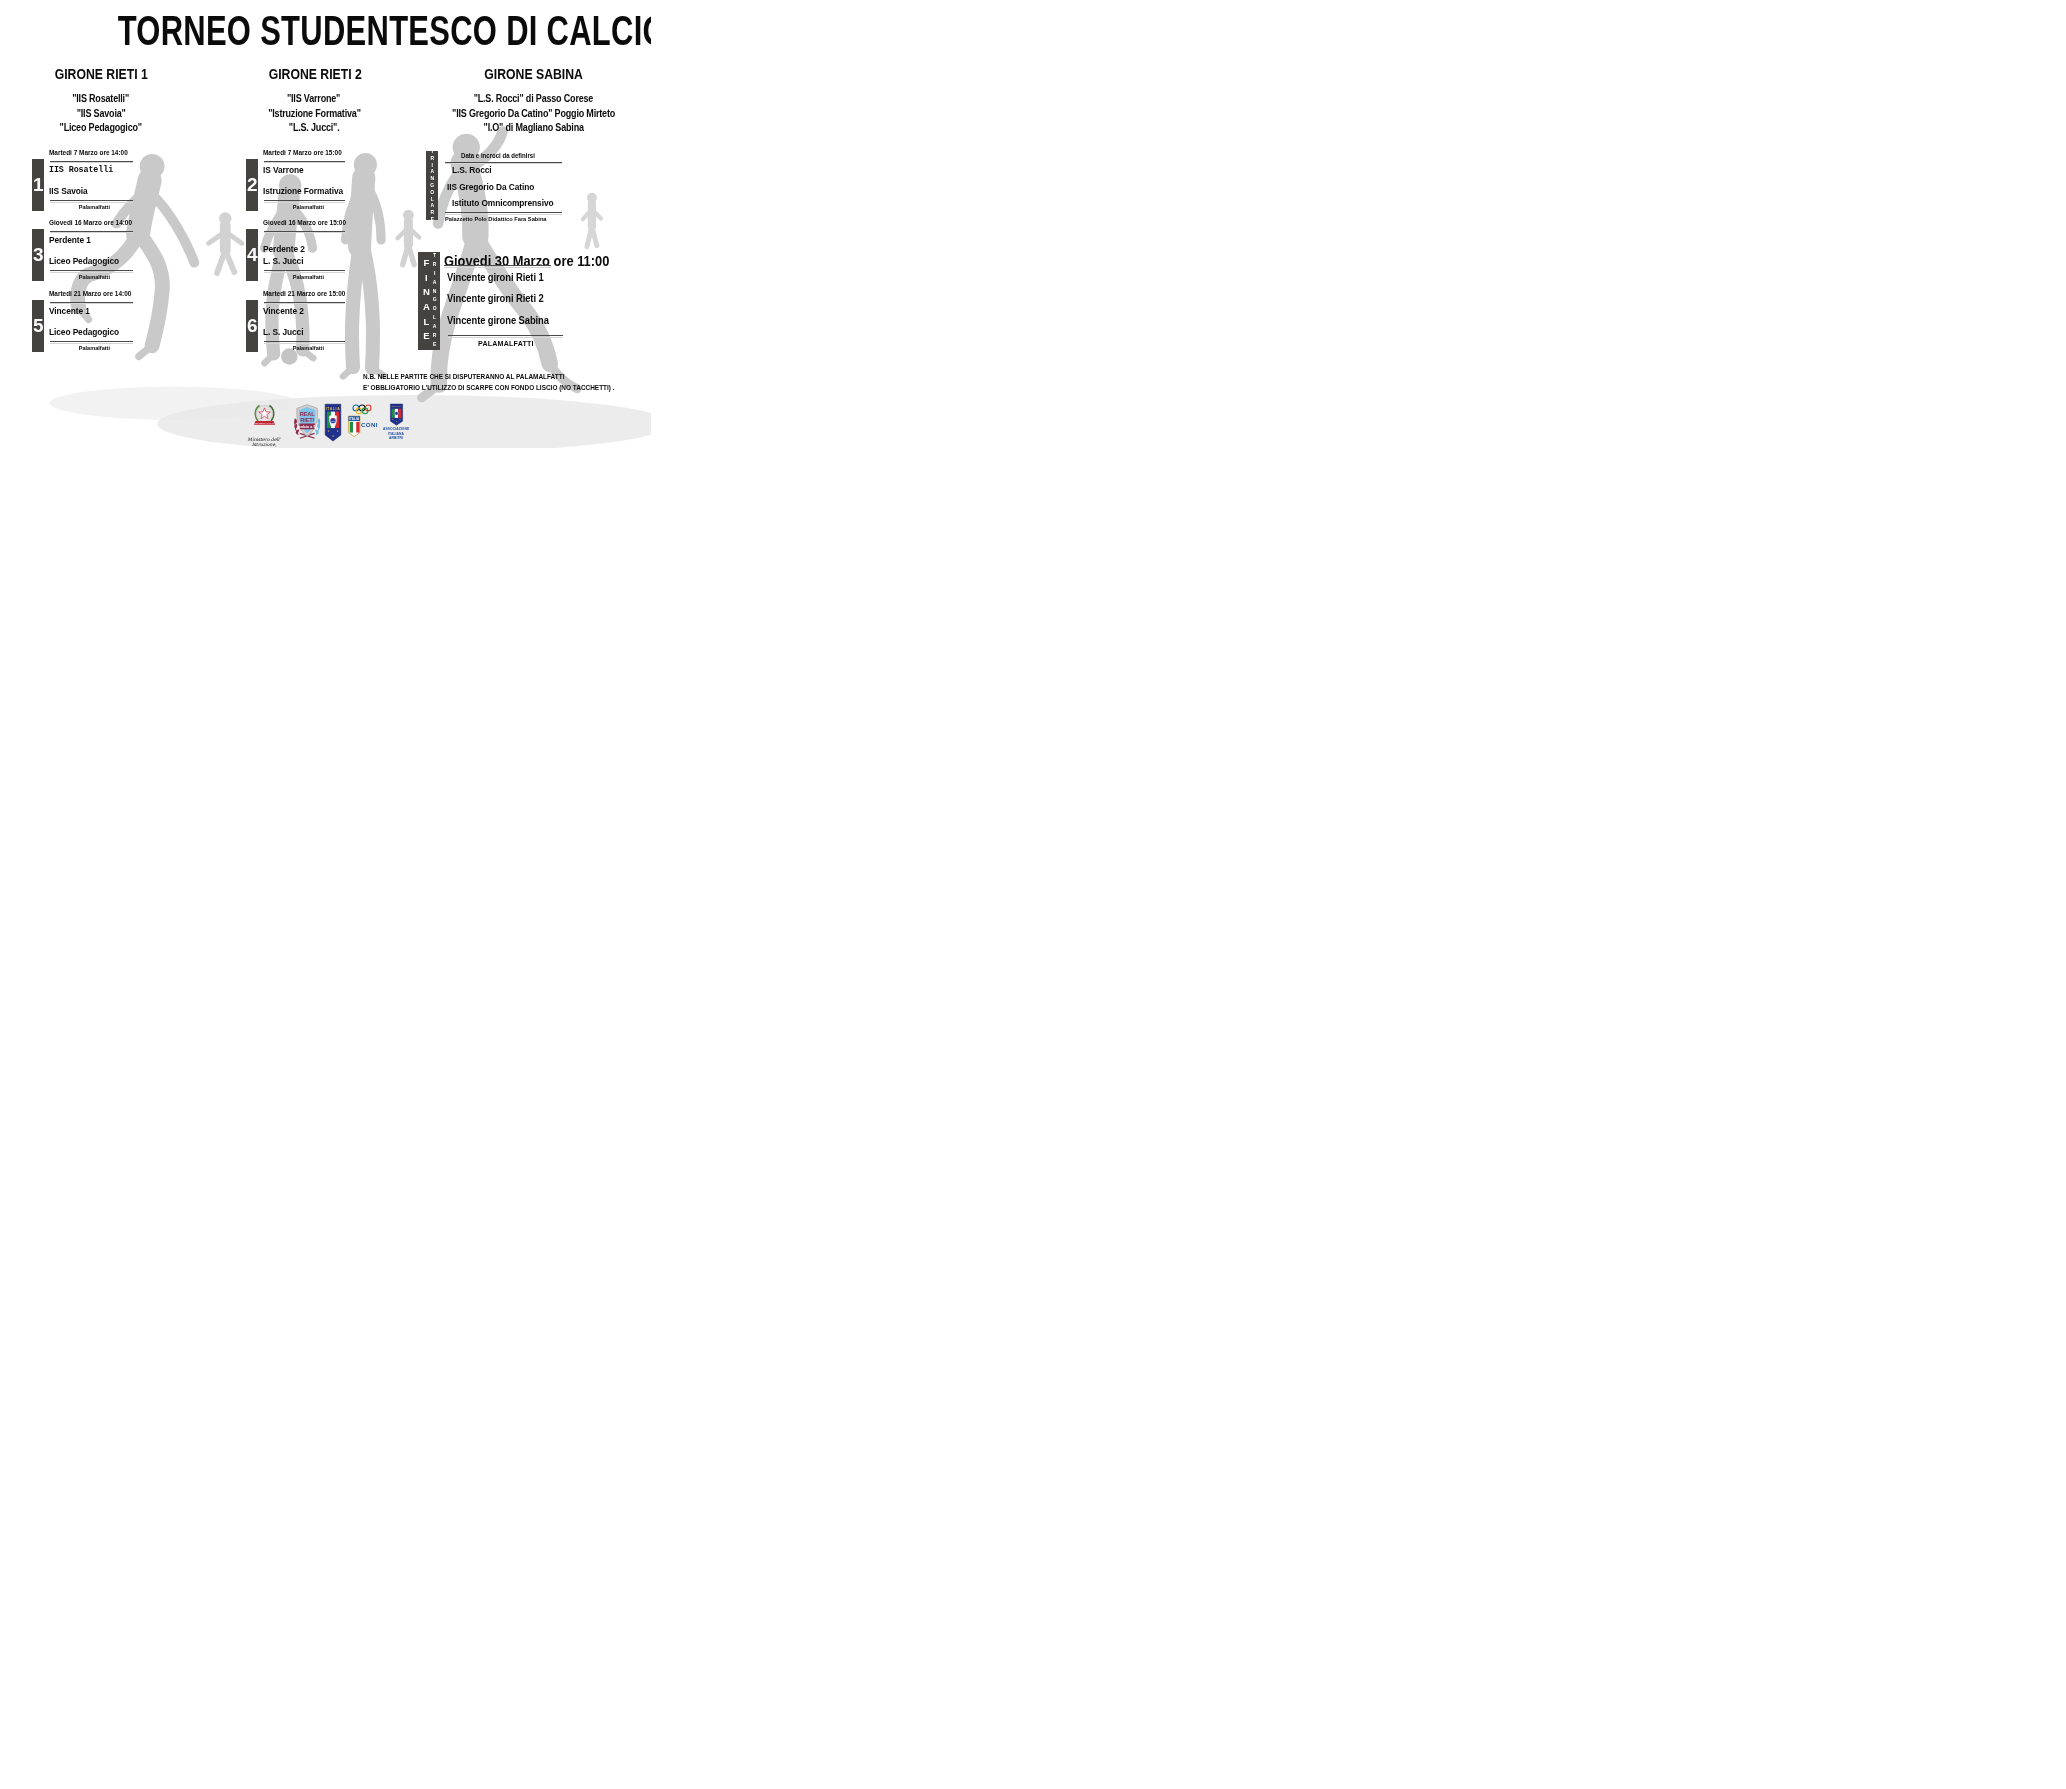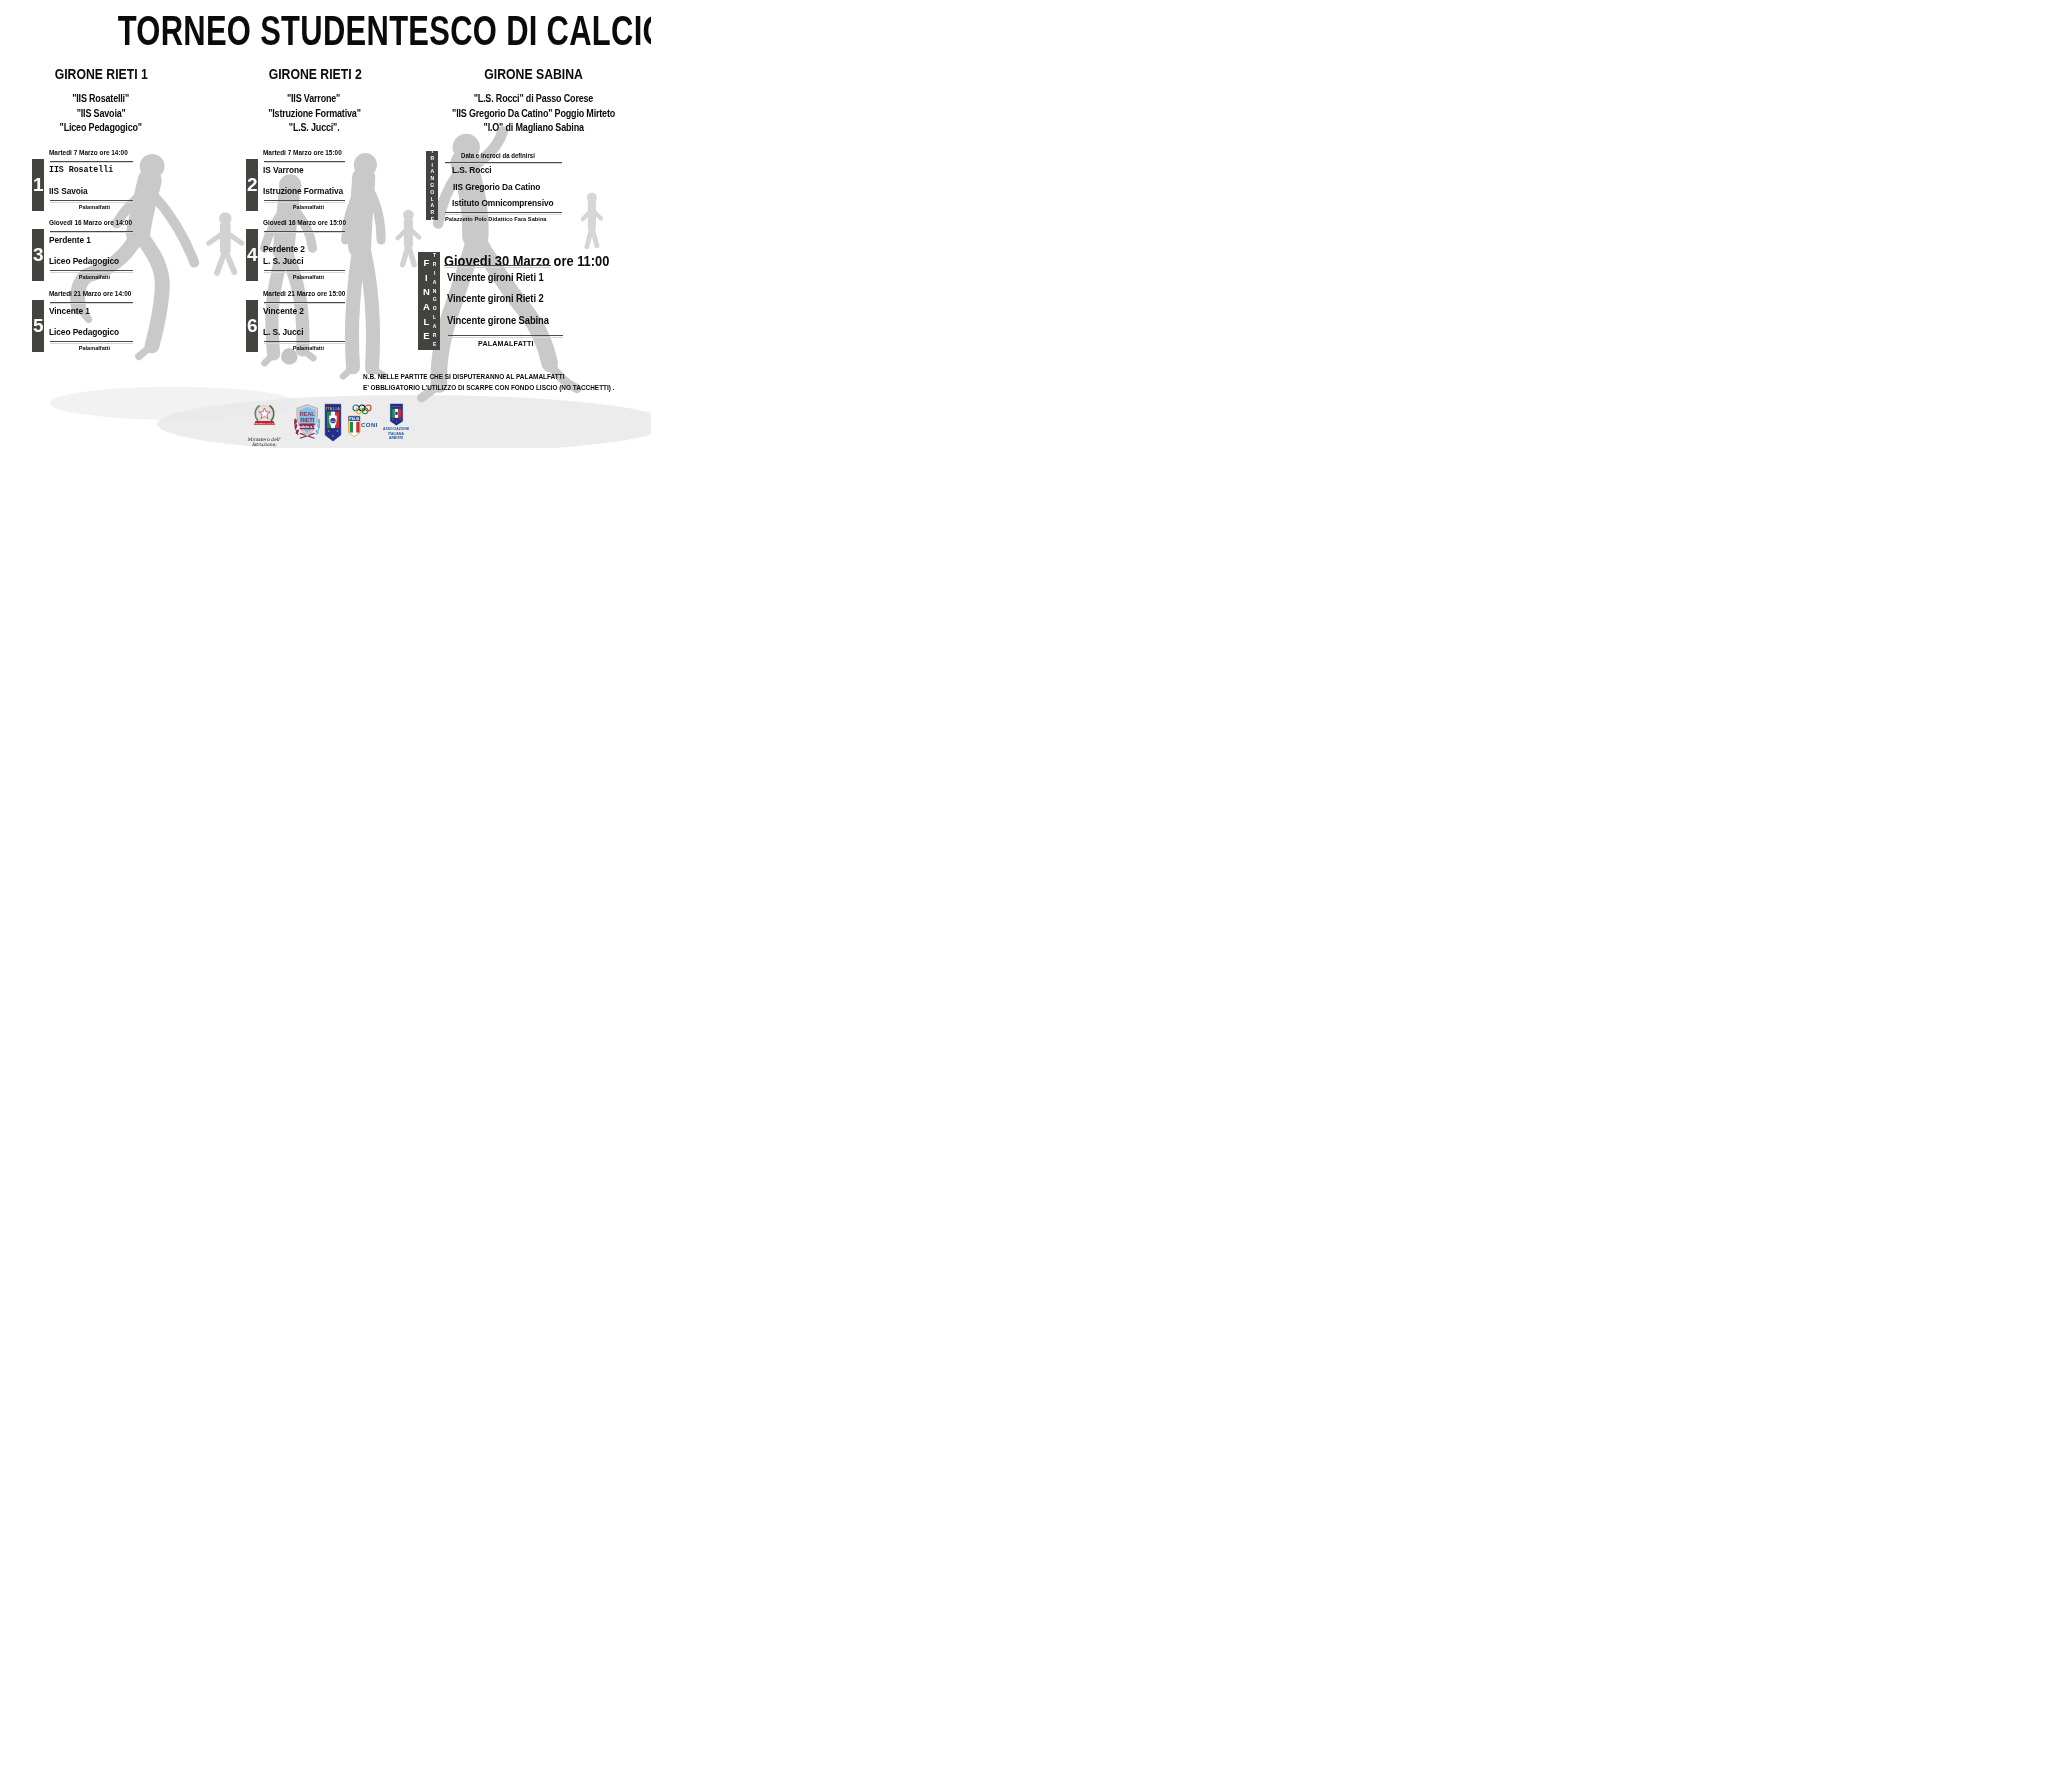--- a/index.html
+++ b/index.html
@@ -255,21 +255,21 @@
     <div class="venue" style="top:54px;"><span class="sxM">Palamalfatti</span></div>
   </div>
 
   <div class="layer" style="left:426px;top:151px;width:145px;height:73px;position:absolute;">
     <div class="vbar" style="left:0;top:0;width:11.6px;height:69px;">
       <span class="vtxt vtri-sm">TRIANGOLARE</span>
     </div>
     <div class="mdate" style="position:absolute;left:35px;top:0.8px;font-size:6.6px;"><span class="sxL2">Data e incroci da definirsi</span></div>
     <div class="rule" style="left:19px;top:10.7px;width:117px;"></div>
     <div class="team" style="left:26.4px;top:13.2px;"><span class="sxL">L.S. Rocci</span></div>
-    <div class="team" style="left:27px;top:30px;text-align:center;"><span class="sxL">IIS Gregorio Da Catino</span></div>
+    <div class="team" style="left:21px;top:30px;text-align:center;"><span class="sxL">IIS Gregorio Da Catino</span></div>
     <div class="team" style="left:26.4px;top:46px;"><span class="sxL">Istituto Omnicomprensivo</span></div>
     <div class="rule" style="left:19px;top:61px;width:117px;"></div>
     <div style="position:absolute;left:19px;top:64px;font-size:6.2px;font-weight:700;white-space:nowrap;"><span class="sxL2">Palazzetto Polo Didattico Fara Sabina</span></div>
   </div>
 
   <div class="layer" style="left:418px;top:252px;width:157px;height:101px;position:absolute;">
     <div class="vbar" style="left:0;top:0;width:22px;height:98px;gap:0.8px;">
       <span class="vtxt vfin">FINALE</span>
       <span class="vtxt vtri-fin">TRIANGOLARE</span>
     </div>

